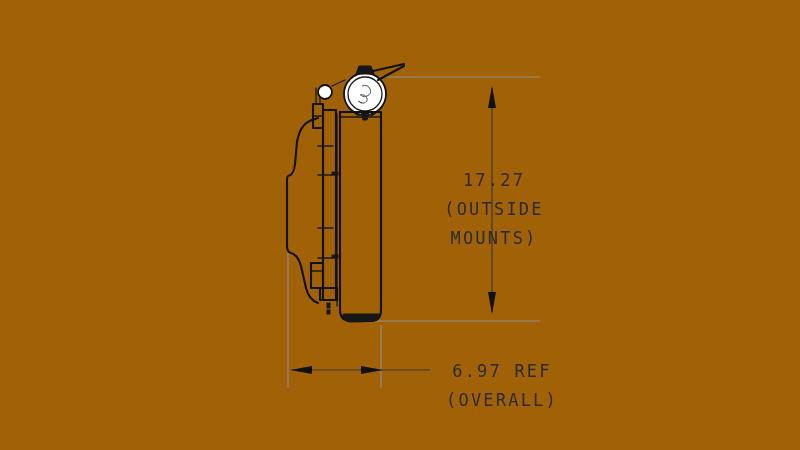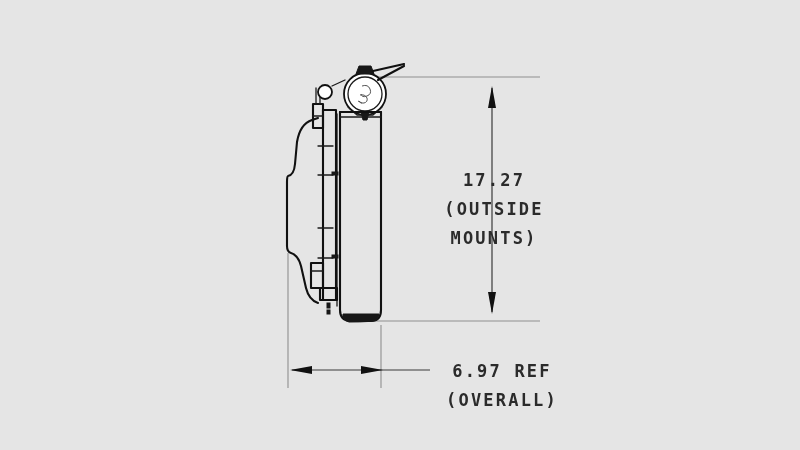--- a/index.html
+++ b/index.html
@@ -10,22 +10,21 @@
   body {
     width: 800px;
     height: 450px;
     overflow: hidden;
     font-family: "DejaVu Sans Mono", monospace;
   }
   #canvas {
     position: relative;
     width: 800px;
     height: 450px;
-    background: #e5e5e5;
-    font-weight: bold;
+    background: #a16207;
   }
   svg#drawing {
     position: absolute;
     left: 0;
     top: 0;
     width: 800px;
     height: 450px;
     display: block;
   }
   .dim-text {

